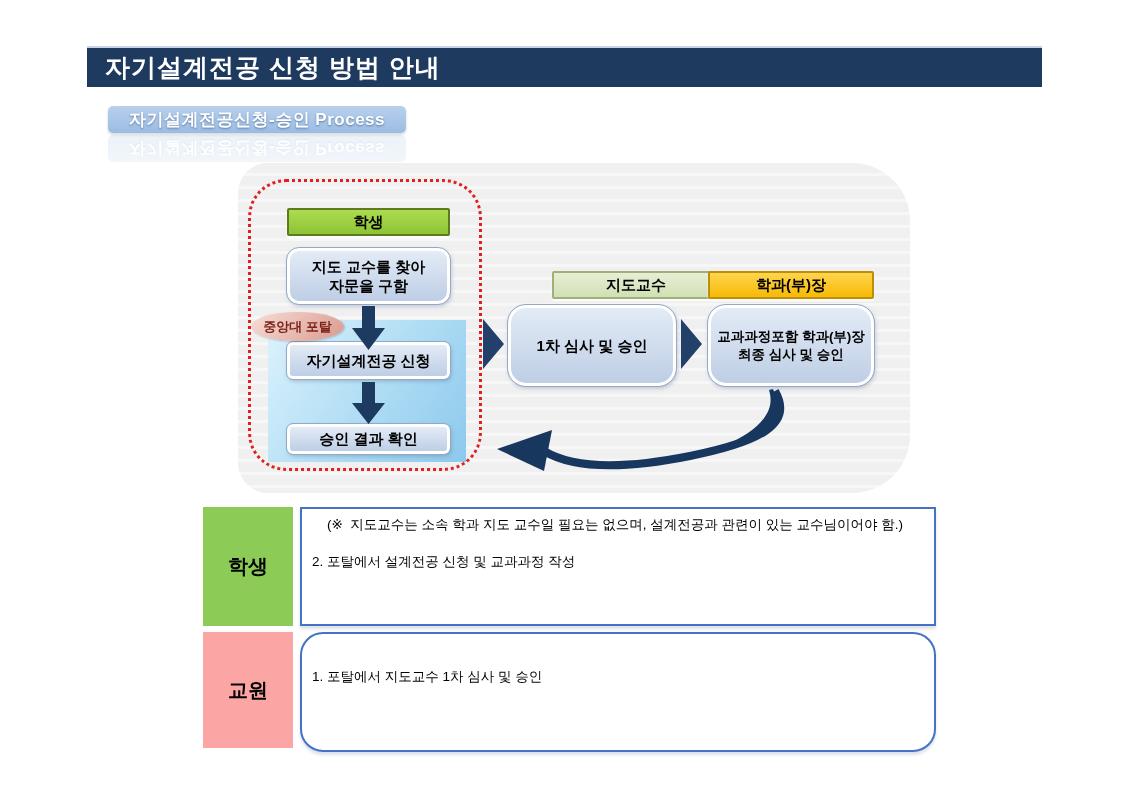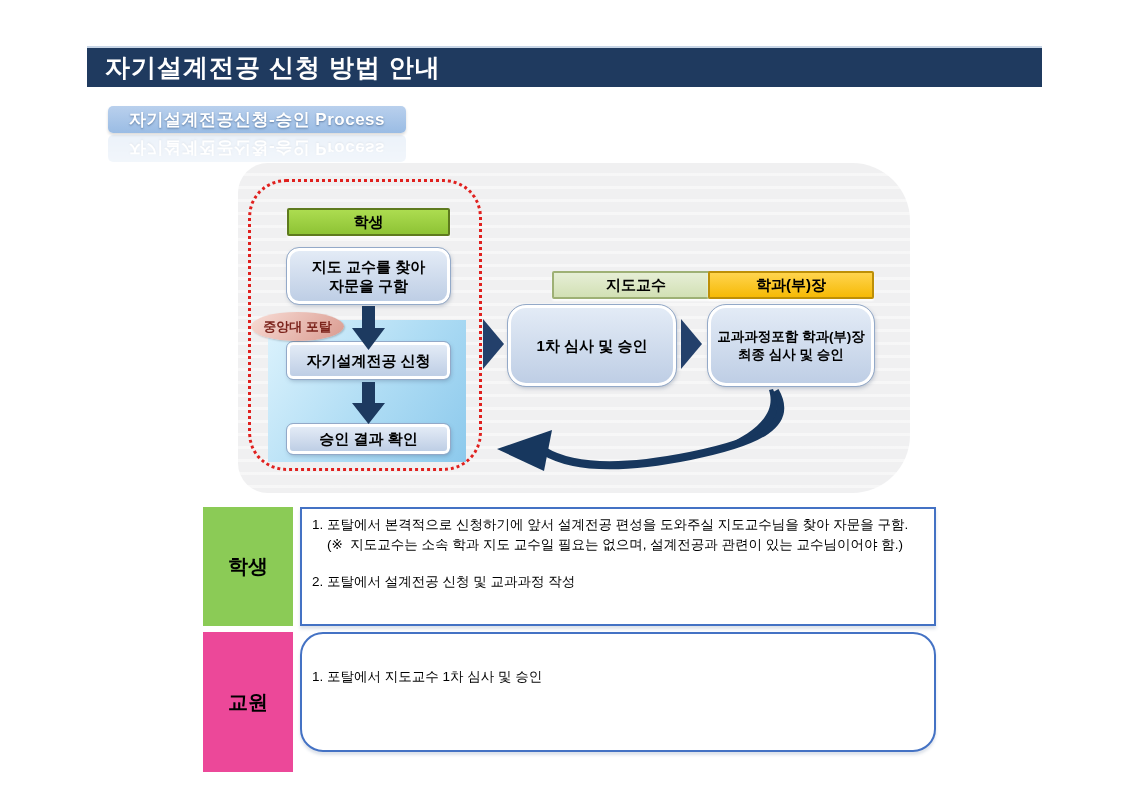--- a/index.html
+++ b/index.html
@@ -51,21 +51,21 @@
 
   .portal-badge { left:251px; top:312px; width:93px; height:29px; border-radius:50%;
     background:linear-gradient(135deg,#F8DDD6,#D99A8F); color:#7C241C;
     font-size:13px; font-weight:bold; display:flex; align-items:center; justify-content:center;
     box-shadow:1px 1px 2px rgba(0,0,0,.2); }
 
   .arrow-svg { display:block; }
   .table-label { width:90px; display:flex; align-items:center; justify-content:center;
     font-size:20px; font-weight:bold; color:#000; }
   .lbl-student { left:203px; top:507px; height:119px; background:#8BCB56; }
-  .lbl-faculty { left:203px; top:632px; height:140px; background:#ec4899;font-family:Liberation Mono, monospace; }
+  .lbl-faculty { left:203px; top:632px; height:116px; background:#fca5a5;font-family:Liberation Mono, monospace; }
   .note-box { width:636px; background:#fff; border:2px solid #4472C4; font-size:13.5px;
     color:#000; padding:6px 10px; line-height:20px; box-shadow:0 3px 3px rgba(120,140,170,.25); }
   .nb-student { left:300px; top:507px; height:119px; }
   .nb-faculty { left:300px; top:632px; height:120px;border-radius:23px; }
   .note-line { white-space:pre-wrap; }
   .mt18 { margin-top:17px; }
   .mt28 { margin-top:27px; }
 </style>
 </head>
 <body>
@@ -136,21 +136,20 @@
 <svg class="abs arrow-svg" style="left:460px; top:378px;" width="340" height="115" viewBox="0 0 340 115">
   <path d="M315,13 C334,46 300,64 230,78 C160,92 112,90 84,73" fill="none" stroke="#17375E" stroke-width="8"></path>
   <path d="M313,11 C326,40 308,58 260,70 C300,52 316,34 309,12 Z" fill="#17375E"></path>
   <polygon points="37,71 92,52 84,93" fill="#17375E"></polygon>
 </svg>
 
 <div class="abs table-label lbl-student">
   <span>학생</span>
 </div>
 <div class="abs note-box nb-student">
-  <div class="note-line">1. 포탈에서 본격적으로 신청하기에 앞서 설계전공 편성을 도와주실 지도교수님을 찾아 자문을 구함.</div>
   <div class="note-line">    (※  지도교수는 소속 학과 지도 교수일 필요는 없으며, 설계전공과 관련이 있는 교수님이어야 함.)</div>
   <div class="note-line mt18">2. 포탈에서 설계전공 신청 및 교과과정 작성</div>
 </div>
 
 <div class="abs table-label lbl-faculty">
   <span>교원</span>
 </div>
 <div class="abs note-box nb-faculty">
   <div class="note-line mt28">1. 포탈에서 지도교수 1차 심사 및 승인</div>
 </div>

